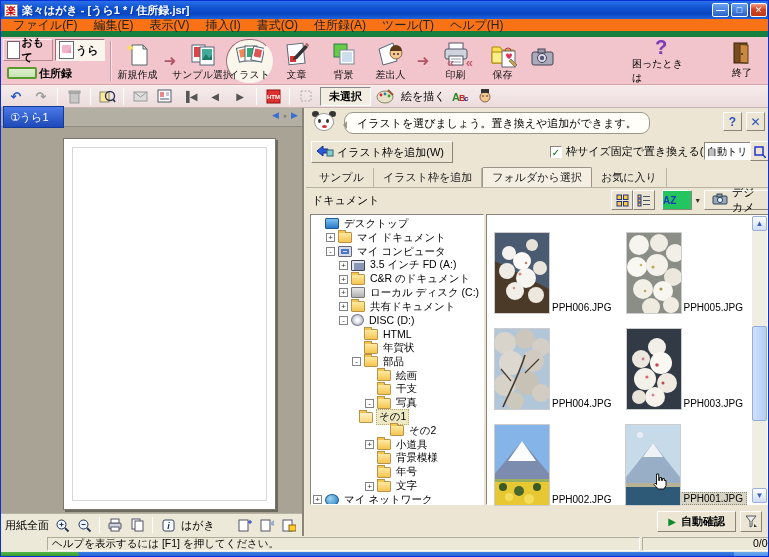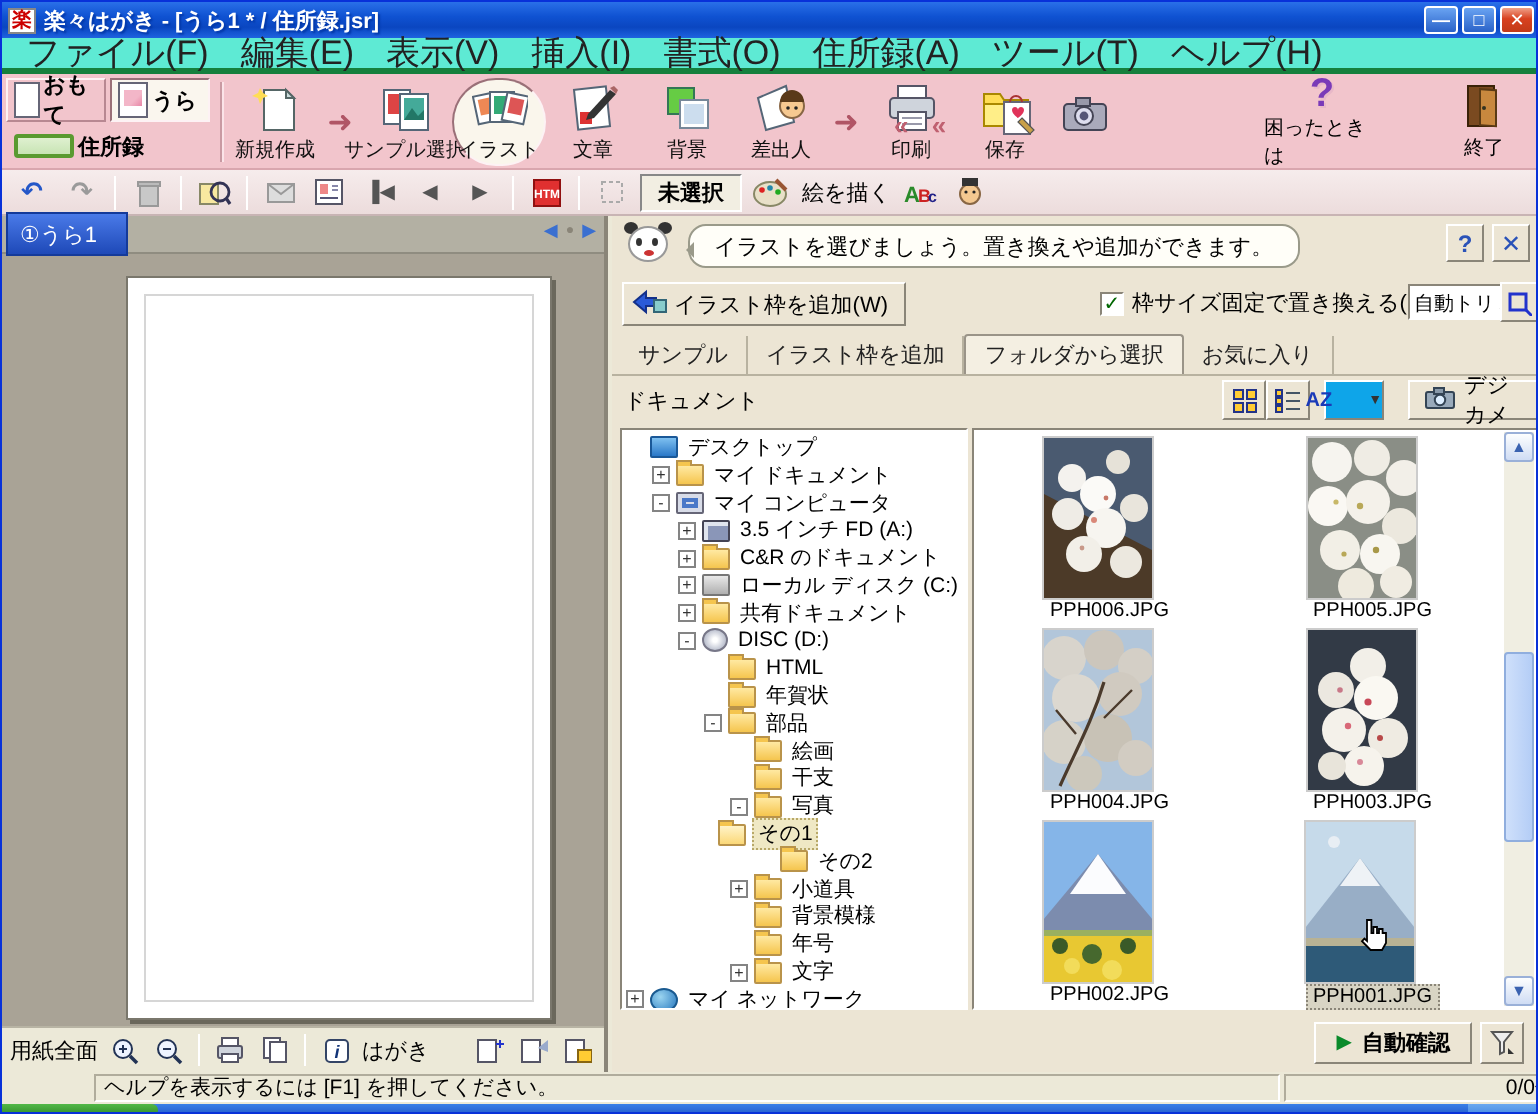--- a/index.html
+++ b/index.html
@@ -12,22 +12,22 @@
     display:flex;align-items:center;padding:0 3px;color:#fff;font-size:11px;font-weight:bold;}
   .appicon{width:14px;height:13px;background:#fff;color:#c00;border:1px solid #888;
     font-size:10px;line-height:11px;text-align:center;margin-right:4px;font-weight:bold;}
   .titletext{flex:1;text-shadow:1px 1px 1px #0338a8;white-space:nowrap;overflow:hidden;}
   .winbtns{display:flex;gap:2px;}
   .winbtn{width:17px;height:14px;border:1px solid #fff;border-radius:2px;font-size:9px;line-height:12px;
     text-align:center;color:#fff;background:linear-gradient(#69a3f2,#2a62c8);}
   .winbtn.close{background:linear-gradient(#f0a088,#d8411f 45%,#c23a18);}
 
   
-  .menubar{position:absolute;left:0;top:18px;width:769px;height:18px;background:#5eead4;
-    border-bottom:3px solid #15803d;display:flex;align-items:center;font-size:17px;padding-left:4px;}
+  .menubar{position:absolute;left:0;top:18px;width:769px;height:18px;background:#f97316;
+    border-bottom:6px solid #15803d;display:flex;align-items:center;font-size:12px;padding-left:4px;}
   .menu-item{padding:1px 8px;color:#222;}
 
   
   .toolbar1{position:absolute;left:0;top:36px;width:769px;height:48px;background:#f2c5cc;
     border-bottom:1px solid #d9a6ae;}
   .sidegrp{position:absolute;left:2px;top:2px;width:104px;height:44px;}
   .fbtn{position:absolute;height:22px;display:flex;align-items:center;gap:2px;font-size:11px;font-weight:bold;
     padding:0 3px;border:1px solid transparent;}
   .fbtn.raised{border-color:#fdf2f4 #b88892 #b88892 #fdf2f4;}
   .fbtn.pressed{background:#faf6ee;border-color:#9a7078 #fdf2f4 #fdf2f4 #9a7078;}
@@ -105,22 +105,22 @@
     border-color:#fff #8a8578 #8a8578 #fff;display:flex;align-items:center;justify-content:center;}
   .ptabs{position:absolute;left:4px;top:60px;display:flex;align-items:flex-end;height:19px;font-size:11px;}
   .ptab{padding:2px 9px;border-right:1px solid #b8b2a0;color:#222;}
   .ptab.active{background:#f4efe2;border:1px solid #9a9488;border-bottom:none;border-radius:2px 2px 0 0;font-weight:normal;}
   .tabline{position:absolute;left:0;top:79px;width:100%;border-top:1px solid #b8b2a0;}
   .toolsrow{position:absolute;left:0;top:80px;width:100%;height:25px;display:flex;align-items:center;font-size:11px;padding:0 6px;}
   .folderlbl{flex:0 0 auto;}
   .viewbtns{position:absolute;left:305px;top:2px;display:flex;}
   .vbtn{width:22px;height:20px;background:#ece5d4;border:1px solid;border-color:#fff #8a8578 #8a8578 #fff;
     display:flex;align-items:center;justify-content:center;}
-  .sortbtn{position:absolute;left:356px;top:2px;width:30px;height:20px;background:#0ea5e9;border:1px solid;
-    border-color:#fff #8a8578 #8a8578 #fff;display:flex;align-items:center;justify-content:flex-end;gap:18px;
+  .sortbtn{position:absolute;left:356px;top:2px;width:30px;height:20px;background:#22c55e;border:1px solid;
+    border-color:#fff #8a8578 #8a8578 #fff;display:flex;align-items:center;justify-content:flex-start;gap:18px;
     font-size:10px;font-weight:bold;color:#1a3ab8;}
   .sortbtn .dd{color:#333;font-size:7px;}
   .digicam{position:absolute;left:398px;top:2px;height:20px;padding:0 7px;background:#ece5d4;border:1px solid;
     border-color:#fff #8a8578 #8a8578 #fff;display:flex;align-items:center;gap:4px;font-size:11px;}
 
   .treebox{position:absolute;left:4px;top:106px;width:174px;height:291px;background:#fff;border:1px solid;
     border-color:#8a8578 #fff #fff #8a8578;overflow:hidden;padding-top:2px;}
   .trow{display:flex;align-items:center;height:13.8px;font-size:10.5px;white-space:nowrap;}
   .texp{width:9px;height:9px;border:1px solid #848484;background:#fff;font-size:8px;line-height:7px;
     text-align:center;margin-right:2px;flex:0 0 auto;color:#333;}
@@ -136,21 +136,21 @@
   .nicon.disk{background:linear-gradient(#e8e8e8,#b0b0b0);border:1px solid #777;}
   .nicon.cd{background:radial-gradient(circle at 50% 50%,#fff 15%,#c8ccd8 60%,#9aa0b0);border:1px solid #778;border-radius:50%;height:12px;width:13px;}
   .nicon.network{background:radial-gradient(circle at 35% 35%,#9ad4f0,#2a7ac0);border:1px solid #1a5a90;border-radius:50%;height:12px;}
   .tlbl{padding:0 2px;}
   .tlbl.sel{background:#efe8c4;border:1px dotted #b8a868;}
 
   .thumbbox{position:absolute;left:180px;top:106px;width:283px;height:291px;background:#fff;border:1px solid;
     border-color:#8a8578 #fff #fff #8a8578;}
   .thumbgrid{position:absolute;left:2px;top:2px;right:16px;bottom:2px;display:grid;
     grid-template-columns:1fr 1fr;grid-auto-rows:96px;justify-items:center;}
-  .tcell{display:flex;flex-direction:column;align-items:flex-start;padding-top:2px;}
+  .tcell{display:flex;flex-direction:row;align-items:flex-end;padding-top:2px;}
   .timg{width:54px;height:80px;position:relative;box-shadow:0 0 0 1px #ccc;}
   .timg svg{display:block;}
   .tname{font-size:10px;margin-top:1px;padding:0 3px;}
   .tname.sel{background:#d8d4c4;border:1px dotted #8a8578;}
   .cursor{position:absolute;left:26px;top:48px;}
 
   .vscroll{position:absolute;right:1px;top:1px;width:15px;bottom:1px;background:#f0eee2;}
   .varrow{position:absolute;left:0;width:15px;height:15px;background:linear-gradient(#fdfefe,#cfdcf4);
     border:1px solid #9ab0d8;border-radius:2px;color:#3a62b0;font-size:8px;text-align:center;line-height:13px;}
   .vthumb{position:absolute;left:0;top:110px;width:15px;height:95px;background:linear-gradient(90deg,#cfe0fb,#b4cdf6);

